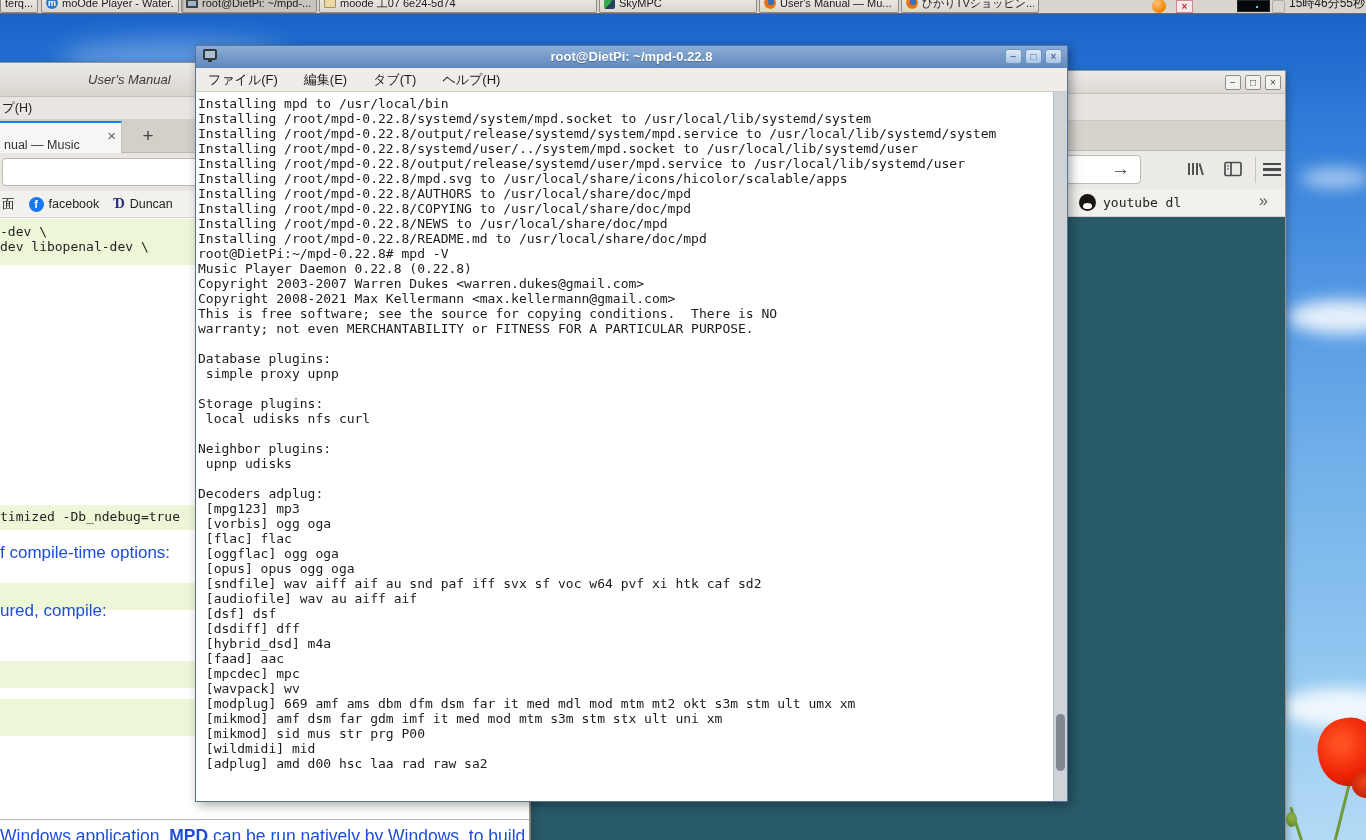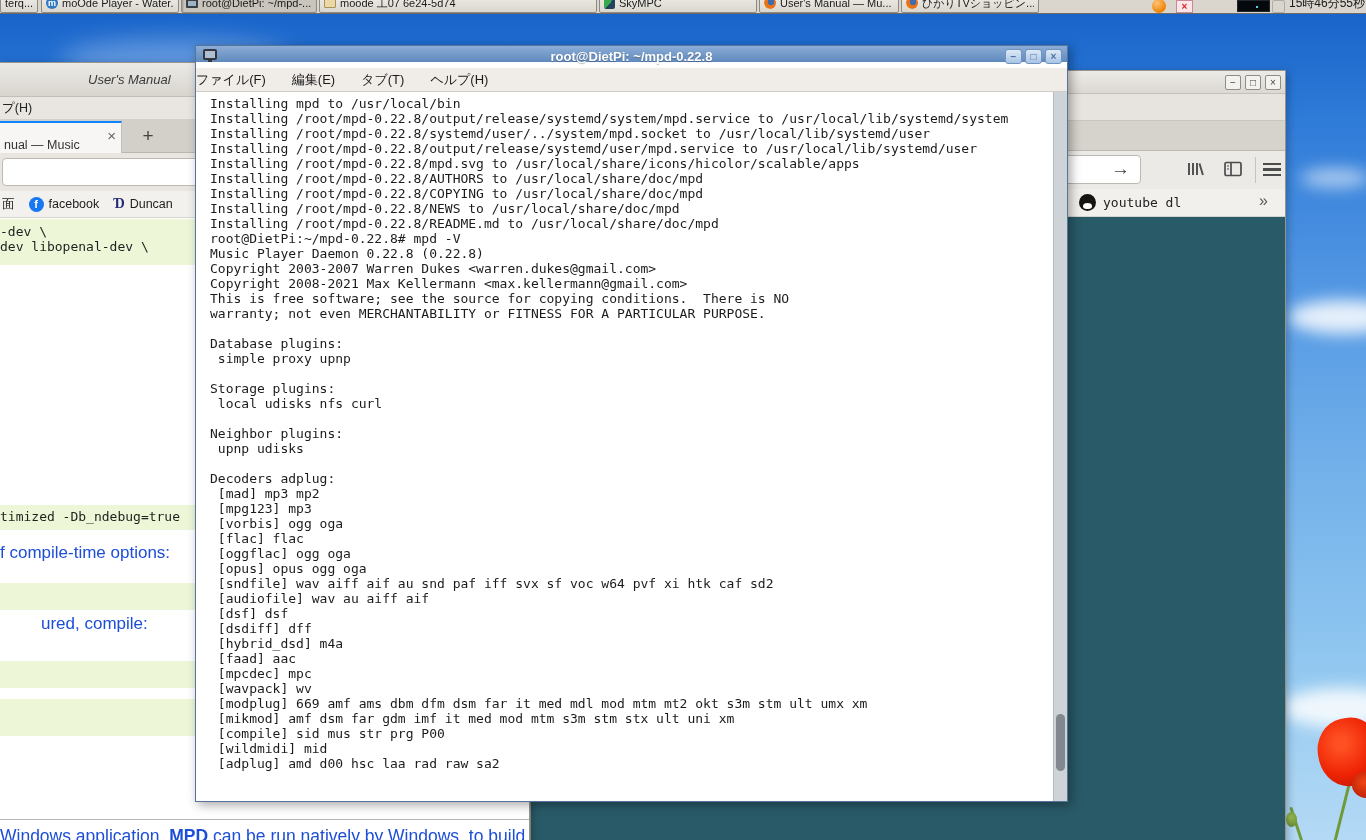--- a/index.html
+++ b/index.html
@@ -56,21 +56,21 @@
   .lw-content { position:absolute; left:0; top:155px; width:100%; bottom:0; background:#fff; overflow:hidden; }
   .codeblock { position:absolute; left:0; width:100%; background:#edf7d8; }
   .codeline { font:13px/15px "DejaVu Sans Mono",monospace; color:#1f1f1f; white-space:pre; padding-left:0; }
   .block-a { top:1px;   height:46px; padding-top:5px; }
   .block-b { top:287px; height:25px; padding-top:4px; }
   .block-c { top:365px; height:27px; }
   .block-d { top:443px; height:27px; }
   .block-e { top:481px; height:37px; }
   .para { position:absolute; left:0; font-size:17px; color:#1d4ed8; white-space:nowrap; }
   .para-1 { top:325px; }
-  .para-2 { top:396px;padding-left:41px; }
+  .para-2 { top:383px; }
   .hr-line { position:absolute; left:0; top:601px; width:100%; height:1px; background:#b5b5b5; }
   .bottom-line { top:608px; font-size:17.5px; }
 
   
   .right-window { left:530px; top:70px; width:756px; height:782px; z-index:1;
     background:#295a68; border:1px solid #97948d; box-shadow:2px 2px 8px rgba(0,0,0,.25); }
   .rw-titlebar { position:absolute; left:0; top:0; width:100%; height:23px;
     background:linear-gradient(#edebe7,#dbd8d2); border-bottom:1px solid #c4c1bb; }
   .rw-controls { position:absolute; right:4px; top:4px; display:flex; gap:4px; }
   .rw-btn { width:16px; height:15px; background:#f4f2ef; border:1px solid #8f8d89; border-radius:2px;
@@ -91,36 +91,36 @@
   .gh-icon { position:absolute; left:548px; top:5px; width:17px; height:17px; border-radius:50%; background:#18140f; }
   .gh-icon::after { content:""; position:absolute; left:4px; bottom:2px; width:9px; height:6px;
     border-radius:50% 50% 40% 40%; background:#fff; }
   .rw-bm-label { position:absolute; left:572px; top:5px; font:13px/17px "DejaVu Sans Mono",monospace; color:#222; }
   .bm-chevron { position:absolute; left:728px; top:3px; font-size:16px; color:#5a5a5a; }
   .rw-content { position:absolute; left:0; top:146px; width:100%; bottom:0; background:#295a68; }
 
   
   .terminal { left:195px; top:45px; width:873px; height:757px; z-index:5;
     background:#fff; border:1px solid #55749c; box-shadow:3px 3px 10px rgba(0,0,0,.35); }
-  .term-titlebar { position:absolute; left:0; top:0; width:100%; height:16px;
+  .term-titlebar { position:absolute; left:0; top:0; width:100%; height:22px;
     background:linear-gradient(#8cadd6,#5f89bd); }
   .term-title { position:absolute; left:0; right:0; top:3px; text-align:center;
     font-size:13px; font-weight:bold; color:#fff; text-shadow:0 1px 1px rgba(0,0,0,.3); }
   .monitor { position:absolute; left:7px; top:3px; width:14px; height:11px; background:#aebfd2;
     border:2px solid #31373d; border-radius:2px; }
   .monitor::after { content:""; position:absolute; left:3px; bottom:-4px; width:4px; height:3px; background:#31373d; }
   .term-controls { position:absolute; right:5px; top:3px; display:flex; gap:3px; }
   .term-btn { width:17px; height:15px; border-radius:3px; border:1px solid #7094bf;
     background:linear-gradient(#dde9f7,#a9c5e5); font-size:10px; font-weight:bold; color:#4c6f99;
     text-align:center; line-height:13px; }
   .term-menubar { position:absolute; left:0; top:22px; width:100%; height:24px; background:#f0ede8;
-    border-bottom:1px solid #cfccc5; display:flex; align-items:center; gap:26px; }
+    border-bottom:1px solid #cfccc5; display:flex; align-items:center; gap:26px; padding-left:12px; }
   .term-menu-item { font-size:13px; color:#1a1a1a; white-space:nowrap; }
   .term-body { position:absolute; left:0; top:46px; width:100%; bottom:0; background:#fff; overflow:hidden; }
-  .term-text { position:absolute; left:2px; top:4px; right:15px;margin-left:12px; }
+  .term-text { position:absolute; left:2px; top:4px; right:15px; }
   .tline { font:13px/15px "DejaVu Sans Mono",monospace; color:#1b1b1b; white-space:pre; height:15px; overflow:hidden; }
   .term-scrollbar { position:absolute; right:0; top:0; bottom:0; width:14px; background:#ced3d8; border-left:1px solid #b4b9be; }
   .term-thumb { position:absolute; left:2px; top:622px; width:9px; height:57px; background:#81888f; border-radius:5px; }
 
   
   .taskbar { position:absolute; left:0; top:0; width:100%; height:14px; z-index:10;
     background:#dad6ce; border-bottom:1px solid #6e6b66; overflow:hidden; }
   .tb-btn { position:absolute; top:-7px; height:20px; display:flex; align-items:center; gap:4px;
     padding:0 4px; background:linear-gradient(#f3f0ea,#d9d6ce); border:1px solid #8e8b85; border-radius:2px;
     font-size:11px; color:#1a1a1a; white-space:nowrap; overflow:hidden; }
@@ -262,20 +262,21 @@
     <div class="term-menubar">
       <span class="term-menu-item">ファイル(F)</span>
       <span class="term-menu-item">編集(E)</span>
       <span class="term-menu-item">タブ(T)</span>
       <span class="term-menu-item">ヘルプ(H)</span>
     </div>
     <div class="term-body">
       <div class="term-text">
 
       <div class="tline">Installing mpd to /usr/local/bin</div>
+          <div class="tline">Installing /root/mpd-0.22.8/systemd/system/mpd.socket to /usr/local/lib/systemd/system</div>
           <div class="tline">Installing /root/mpd-0.22.8/output/release/systemd/system/mpd.service to /usr/local/lib/systemd/system</div>
           <div class="tline">Installing /root/mpd-0.22.8/systemd/user/../system/mpd.socket to /usr/local/lib/systemd/user</div>
           <div class="tline">Installing /root/mpd-0.22.8/output/release/systemd/user/mpd.service to /usr/local/lib/systemd/user</div>
           <div class="tline">Installing /root/mpd-0.22.8/mpd.svg to /usr/local/share/icons/hicolor/scalable/apps</div>
           <div class="tline">Installing /root/mpd-0.22.8/AUTHORS to /usr/local/share/doc/mpd</div>
           <div class="tline">Installing /root/mpd-0.22.8/COPYING to /usr/local/share/doc/mpd</div>
           <div class="tline">Installing /root/mpd-0.22.8/NEWS to /usr/local/share/doc/mpd</div>
           <div class="tline">Installing /root/mpd-0.22.8/README.md to /usr/local/share/doc/mpd</div>
           <div class="tline">root@DietPi:~/mpd-0.22.8# mpd -V</div>
           <div class="tline">Music Player Daemon 0.22.8 (0.22.8)</div>
@@ -287,37 +288,36 @@
           <div class="tline">Database plugins:</div>
           <div class="tline"> simple proxy upnp</div>
           <div class="tline"></div>
           <div class="tline">Storage plugins:</div>
           <div class="tline"> local udisks nfs curl</div>
           <div class="tline"></div>
           <div class="tline">Neighbor plugins:</div>
           <div class="tline"> upnp udisks</div>
           <div class="tline"></div>
           <div class="tline">Decoders adplug:</div>
-          <div class="tline"> [mad] mp3 mp2</div>
           <div class="tline"> [mpg123] mp3</div>
           <div class="tline"> [vorbis] ogg oga</div>
           <div class="tline"> [flac] flac</div>
           <div class="tline"> [oggflac] ogg oga</div>
           <div class="tline"> [opus] opus ogg oga</div>
           <div class="tline"> [sndfile] wav aiff aif au snd paf iff svx sf voc w64 pvf xi htk caf sd2</div>
           <div class="tline"> [audiofile] wav au aiff aif</div>
           <div class="tline"> [dsf] dsf</div>
           <div class="tline"> [dsdiff] dff</div>
           <div class="tline"> [hybrid_dsd] m4a</div>
           <div class="tline"> [faad] aac</div>
           <div class="tline"> [mpcdec] mpc</div>
           <div class="tline"> [wavpack] wv</div>
           <div class="tline"> [modplug] 669 amf ams dbm dfm dsm far it med mdl mod mtm mt2 okt s3m stm ult umx xm</div>
           <div class="tline"> [mikmod] amf dsm far gdm imf it med mod mtm s3m stm stx ult uni xm</div>
-          <div class="tline"> [compile] sid mus str prg P00</div>
+          <div class="tline"> [mikmod] sid mus str prg P00</div>
           <div class="tline"> [wildmidi] mid</div>
           <div class="tline"> [adplug] amd d00 hsc laa rad raw sa2</div>
         </div>
       <div class="term-scrollbar">
         <div class="term-thumb"></div>
       </div>
     </div>
   </div>
 
   <div class="taskbar">

